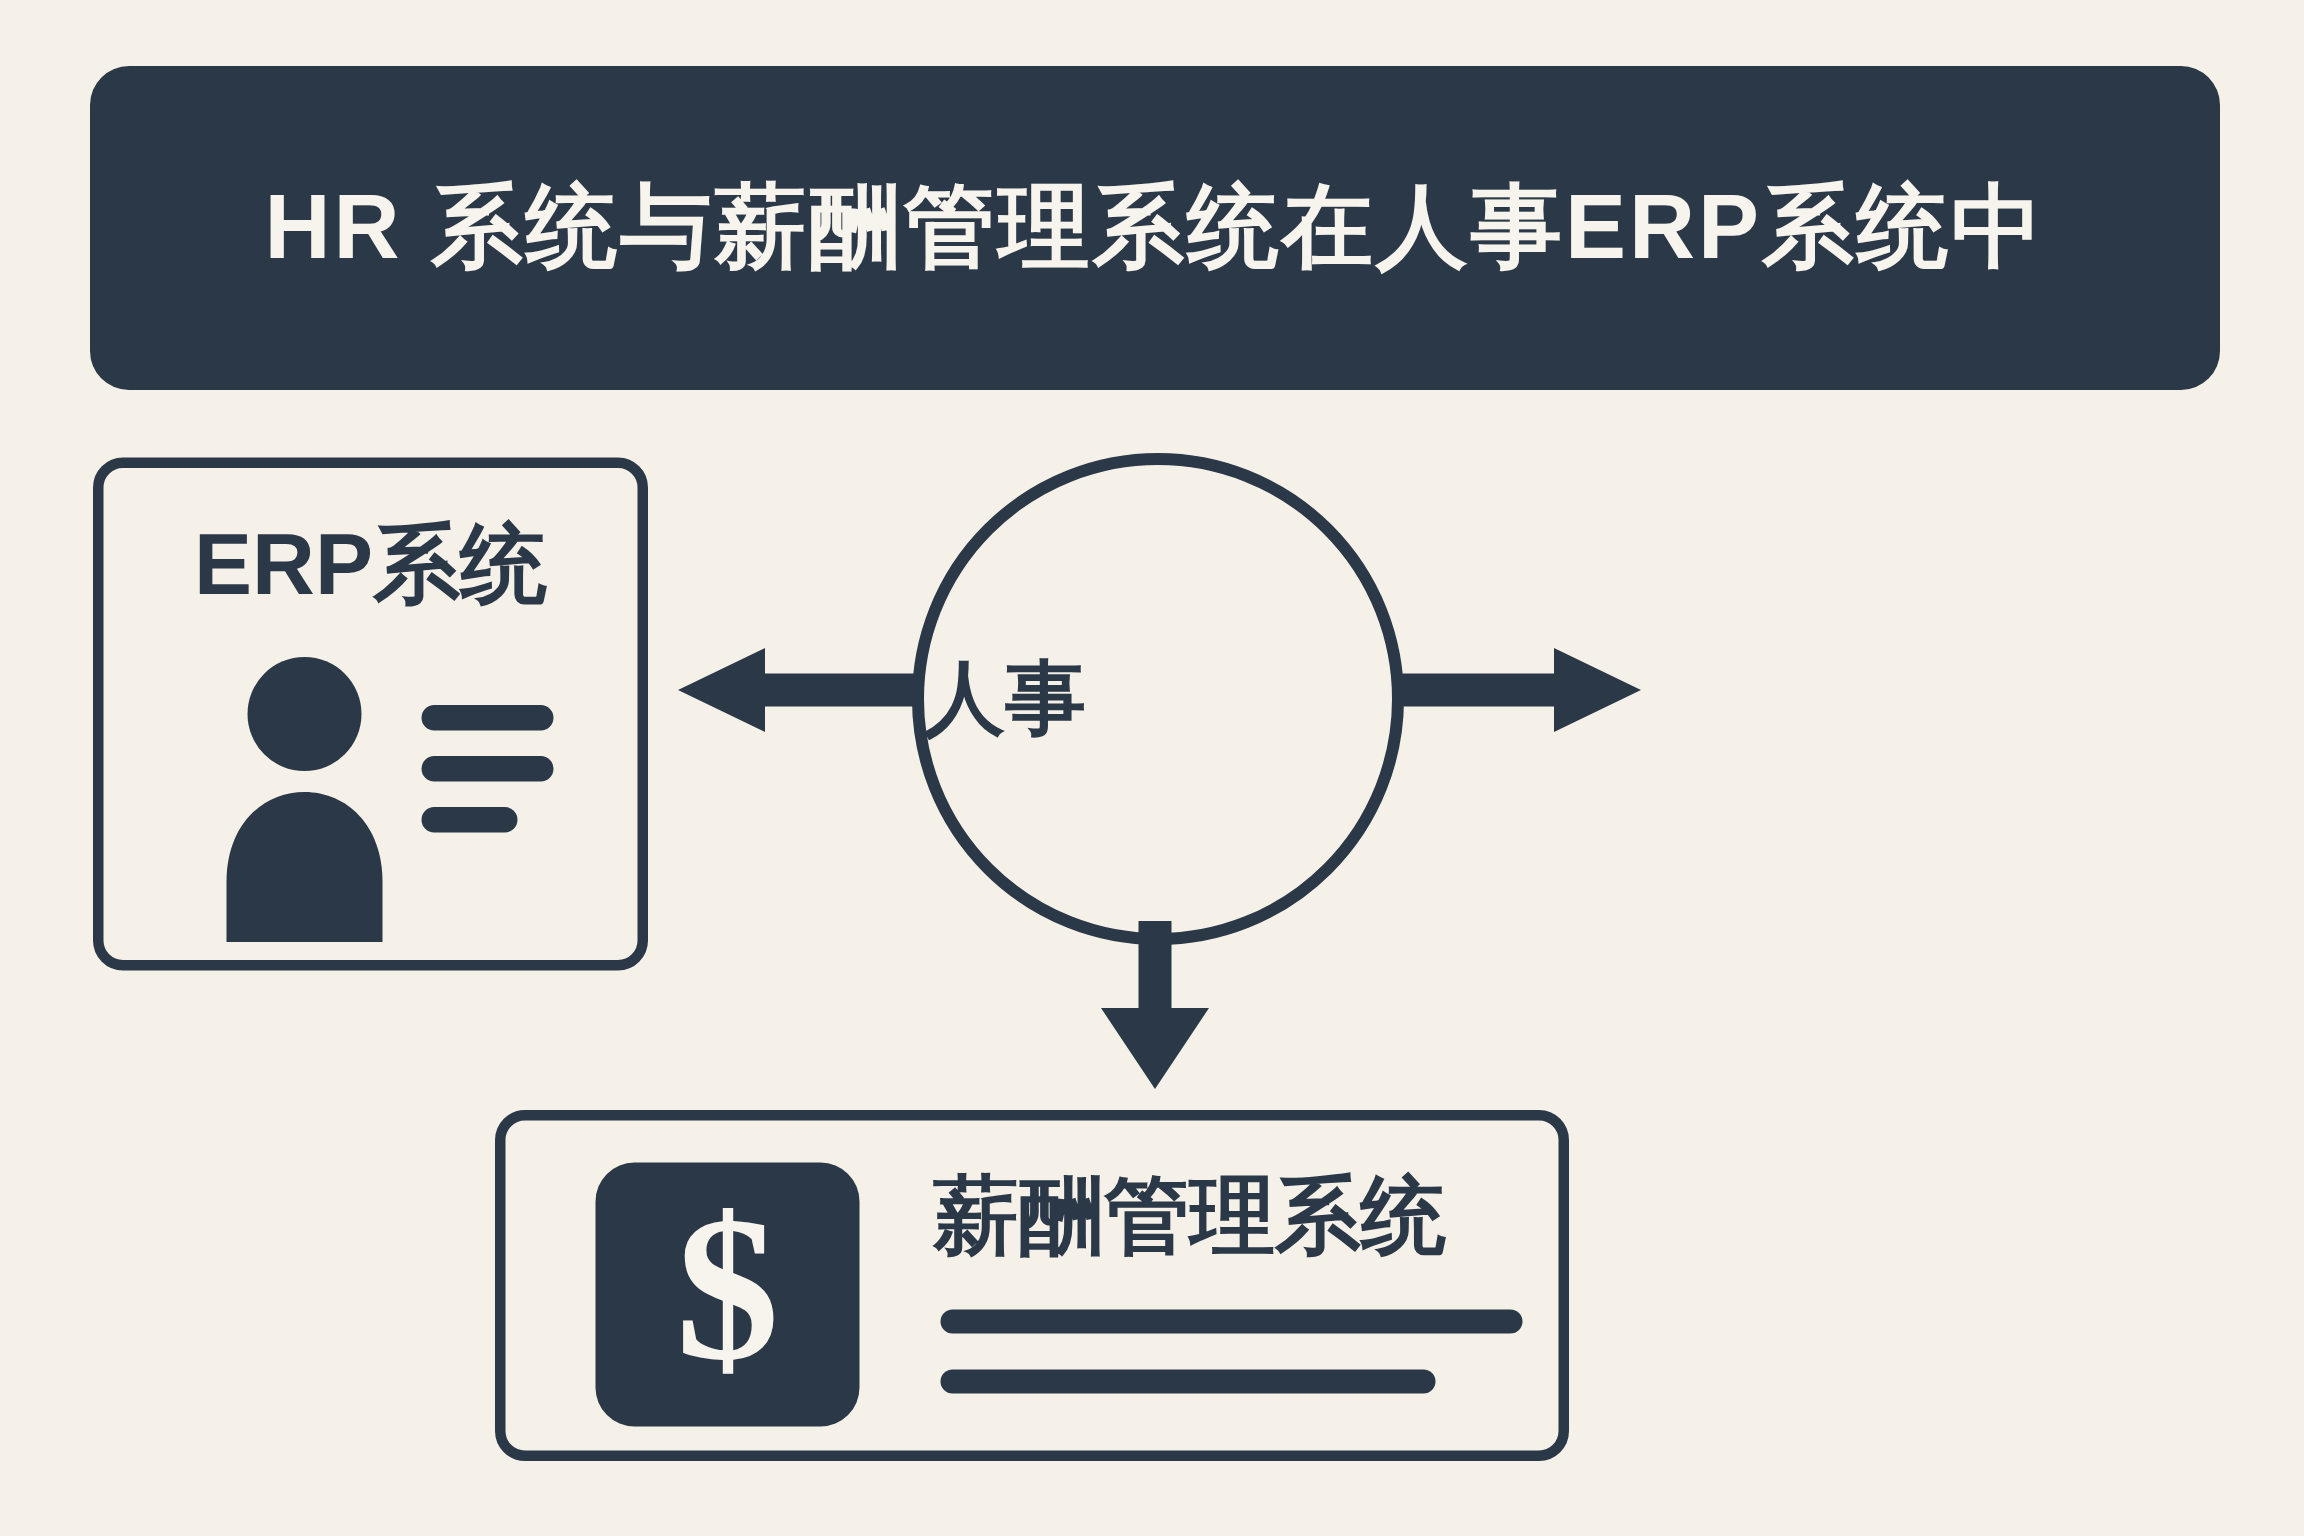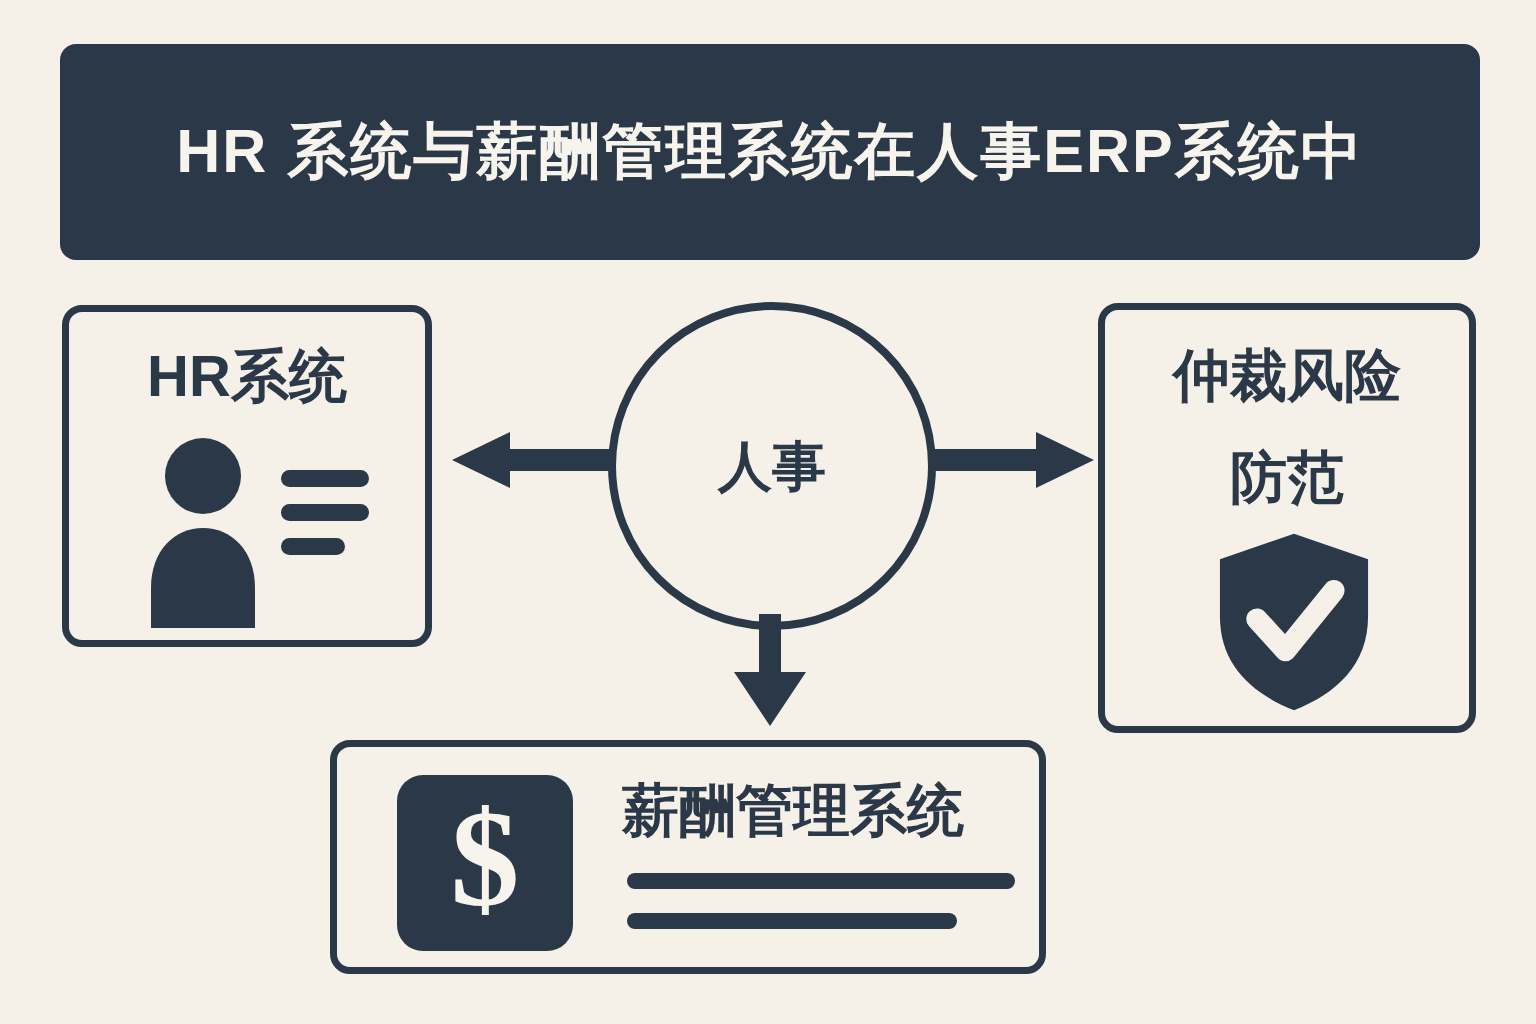--- a/index.html
+++ b/index.html
@@ -20,21 +20,21 @@
     height:1024px;
     background:var(--bg);
     overflow:hidden;
   }
   
   .banner{
     position:absolute;
     left:60px; top:44px;
     width:1420px; height:216px;
     background:var(--ink);
-    border-radius:16px;
+    border-radius:26px;
     display:flex; flex-direction:column;
     justify-content:center; align-items:center;
     gap:8px;
   }
   .banner .t{
     color:var(--light);
     font-size:61px;
     font-weight:bold;
     letter-spacing:2px;
     white-space:nowrap;
@@ -57,22 +57,22 @@
   .hr-box .node-label{ margin-top:26px; font-size:58px; }
   .hr-icon{ position:absolute; left:70px; top:120px; width:240px; height:200px; }
   
   .erp-circle{
     position:absolute;
     left:608px; top:302px;
     width:328px; height:328px;
     border:8px solid var(--ink);
     border-radius:50%;
     background:var(--bg);
-    display:flex; flex-direction:row;
-    justify-content:center; align-items:center;
+    display:flex; flex-direction:column;
+    justify-content:center; align-items:flex-start;
   }
   .erp-circle .node-label{ font-size:54px; line-height:1.35; }
   
   .arb-box{ left:1098px; top:303px; width:378px; height:430px; }
   .arb-box .node-label{ margin-top:28px; font-size:57px; line-height:1.3; }
   .shield-icon{ position:absolute; left:99px; top:218px; width:180px; height:188px; }
   
   .pay-box{ left:330px; top:740px; width:716px; height:234px; }
   .dollar-badge{
     position:absolute; left:60px; top:28px;
@@ -113,46 +113,36 @@
 </head>
 <body>
 
 <div class="canvas">
 
   <div class="banner">
     <div class="t">HR 系统与薪酬管理系统在人事ERP系统中</div>
   </div>
 
   <div class="node hr-box">
-    <div class="node-label">HR系统</div>
+    <div class="node-label">ERP系统</div>
     <span class="hr-icon">
       <svg viewBox="0 0 240 200" width="240" height="200">
         <circle class="ink-fill" cx="64" cy="44" r="38"></circle>
         <path class="ink-fill" d="M12,196 L12,156 C12,118 36,96 64,96 C92,96 116,118 116,156 L116,196 Z"></path>
         <rect class="ink-fill" x="142" y="38" width="88" height="17" rx="8.5"></rect>
         <rect class="ink-fill" x="142" y="72" width="88" height="17" rx="8.5"></rect>
         <rect class="ink-fill" x="142" y="106" width="64" height="17" rx="8.5"></rect>
       </svg>
     </span>
   </div>
 
   <div class="erp-circle">
     <div class="node-label">人事</div>
   </div>
 
-  <div class="node arb-box">
-    <div class="node-label">仲裁风险</div>
-    <div class="node-label">防范</div>
-    <span class="shield-icon">
-      <svg viewBox="0 0 120 132" width="180" height="188">
-        <path class="ink-fill" d="M60,4 L112,22 L112,62 C112,96 90,116 60,128 C30,116 8,96 8,62 L8,22 Z"></path>
-        <polyline class="check-stroke" points="34,64 54,86 88,44"></polyline>
-      </svg>
-    </span>
-  </div>
 
   <div class="node pay-box">
     <div class="dollar-badge">
       <span class="glyph">$</span>
     </div>
     <div class="pay-label">薪酬管理系统</div>
     <div class="pay-line l1"></div>
     <div class="pay-line l2"></div>
   </div>
 

